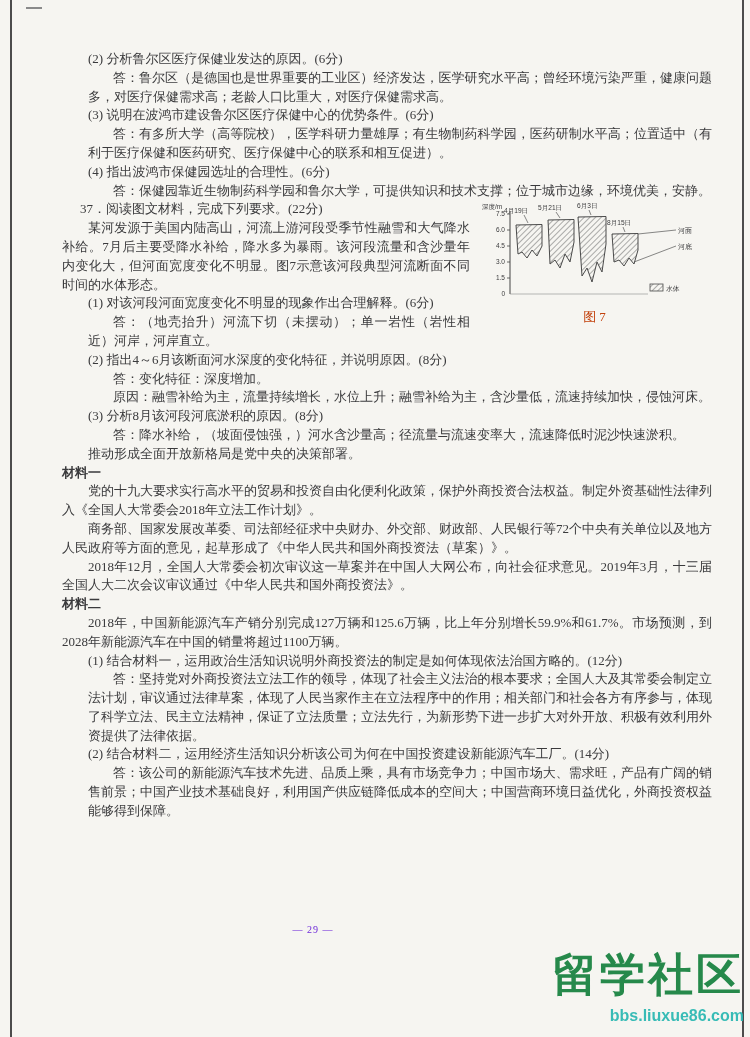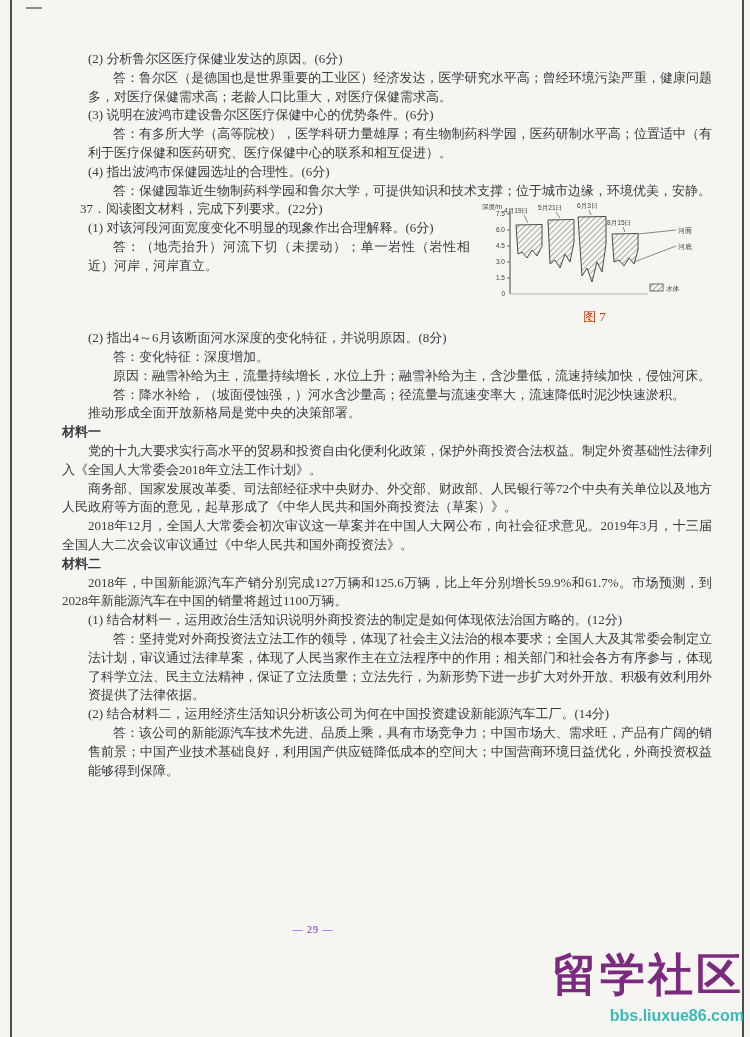--- a/index.html
+++ b/index.html
@@ -114,42 +114,44 @@
           <line x1="154" y1="60" x2="196" y2="44" stroke="#555" stroke-width="0.7"></line>
           <text x="198" y="47" font-size="7">河底</text>
 
           <rect x="170" y="82" width="13" height="7" fill="url(#hatch)" stroke="#4a4a4a" stroke-width="0.8"></rect>
           <text x="186" y="88.5" font-size="6.8">水体</text>
         </svg>
         <div class="fig-caption">图7</div>
       </div>
 
       <p class="numtitle">37．阅读图文材料，完成下列要求。(22分)</p>
+      <p class="para">某河发源于美国内陆高山，河流上游河段受季节性融雪和大气降水补给。7月后主要受降水补给，降水多为暴雨。该河段流量和含沙量年内变化大，但河面宽度变化不明显。图7示意该河段典型河流断面不同时间的水体形态。</p>
       <p class="qline">(1) 对该河段河面宽度变化不明显的现象作出合理解释。(6分)</p>
       <p class="ans">答：（地壳抬升）河流下切（未摆动）；单一岩性（岩性相近）河岸，河岸直立。</p>
       <div class="clear"></div>
     </div>
 
     <p class="qline">(2) 指出4～6月该断面河水深度的变化特征，并说明原因。(8分)</p>
     <p class="ans">答：变化特征：深度增加。</p>
     <p class="ans">原因：融雪补给为主，流量持续增长，水位上升；融雪补给为主，含沙量低，流速持续加快，侵蚀河床。</p>
+    <p class="qline">(3) 分析8月该河段河底淤积的原因。(8分)</p>
     <p class="ans">答：降水补给，（坡面侵蚀强，）河水含沙量高；径流量与流速变率大，流速降低时泥沙快速淤积。</p>
 
     <p class="para">推动形成全面开放新格局是党中央的决策部署。</p>
     <p class="mat">材料一</p>
     <p class="para">党的十九大要求实行高水平的贸易和投资自由化便利化政策，保护外商投资合法权益。制定外资基础性法律列入《全国人大常委会2018年立法工作计划》。</p>
     <p class="para">商务部、国家发展改革委、司法部经征求中央财办、外交部、财政部、人民银行等72个中央有关单位以及地方人民政府等方面的意见，起草形成了《中华人民共和国外商投资法（草案）》。</p>
     <p class="para">2018年12月，全国人大常委会初次审议这一草案并在中国人大网公布，向社会征求意见。2019年3月，十三届全国人大二次会议审议通过《中华人民共和国外商投资法》。</p>
     <p class="mat">材料二</p>
     <p class="para">2018年，中国新能源汽车产销分别完成127万辆和125.6万辆，比上年分别增长59.9%和61.7%。市场预测，到2028年新能源汽车在中国的销量将超过1100万辆。</p>
     <p class="qline">(1) 结合材料一，运用政治生活知识说明外商投资法的制定是如何体现依法治国方略的。(12分)</p>
     <p class="ans">答：坚持党对外商投资法立法工作的领导，体现了社会主义法治的根本要求；全国人大及其常委会制定立法计划，审议通过法律草案，体现了人民当家作主在立法程序中的作用；相关部门和社会各方有序参与，体现了科学立法、民主立法精神，保证了立法质量；立法先行，为新形势下进一步扩大对外开放、积极有效利用外资提供了法律依据。</p>
     <p class="qline">(2) 结合材料二，运用经济生活知识分析该公司为何在中国投资建设新能源汽车工厂。(14分)</p>
     <p class="ans">答：该公司的新能源汽车技术先进、品质上乘，具有市场竞争力；中国市场大、需求旺，产品有广阔的销售前景；中国产业技术基础良好，利用国产供应链降低成本的空间大；中国营商环境日益优化，外商投资权益能够得到保障。</p>
   </div>
 
   <div class="pageno">— 29 —</div>
 
   <div class="watermark">
-    <div class="wm-title" style="color: #701a75;">留学社区</div>
+    <div class="wm-title" style="color: #15803d;">留学社区</div>
     <div class="wm-url" style="color: rgb(40, 183, 177);">bbs.liuxue86.com</div>
   </div>
 </div>
 
 </body></html>

